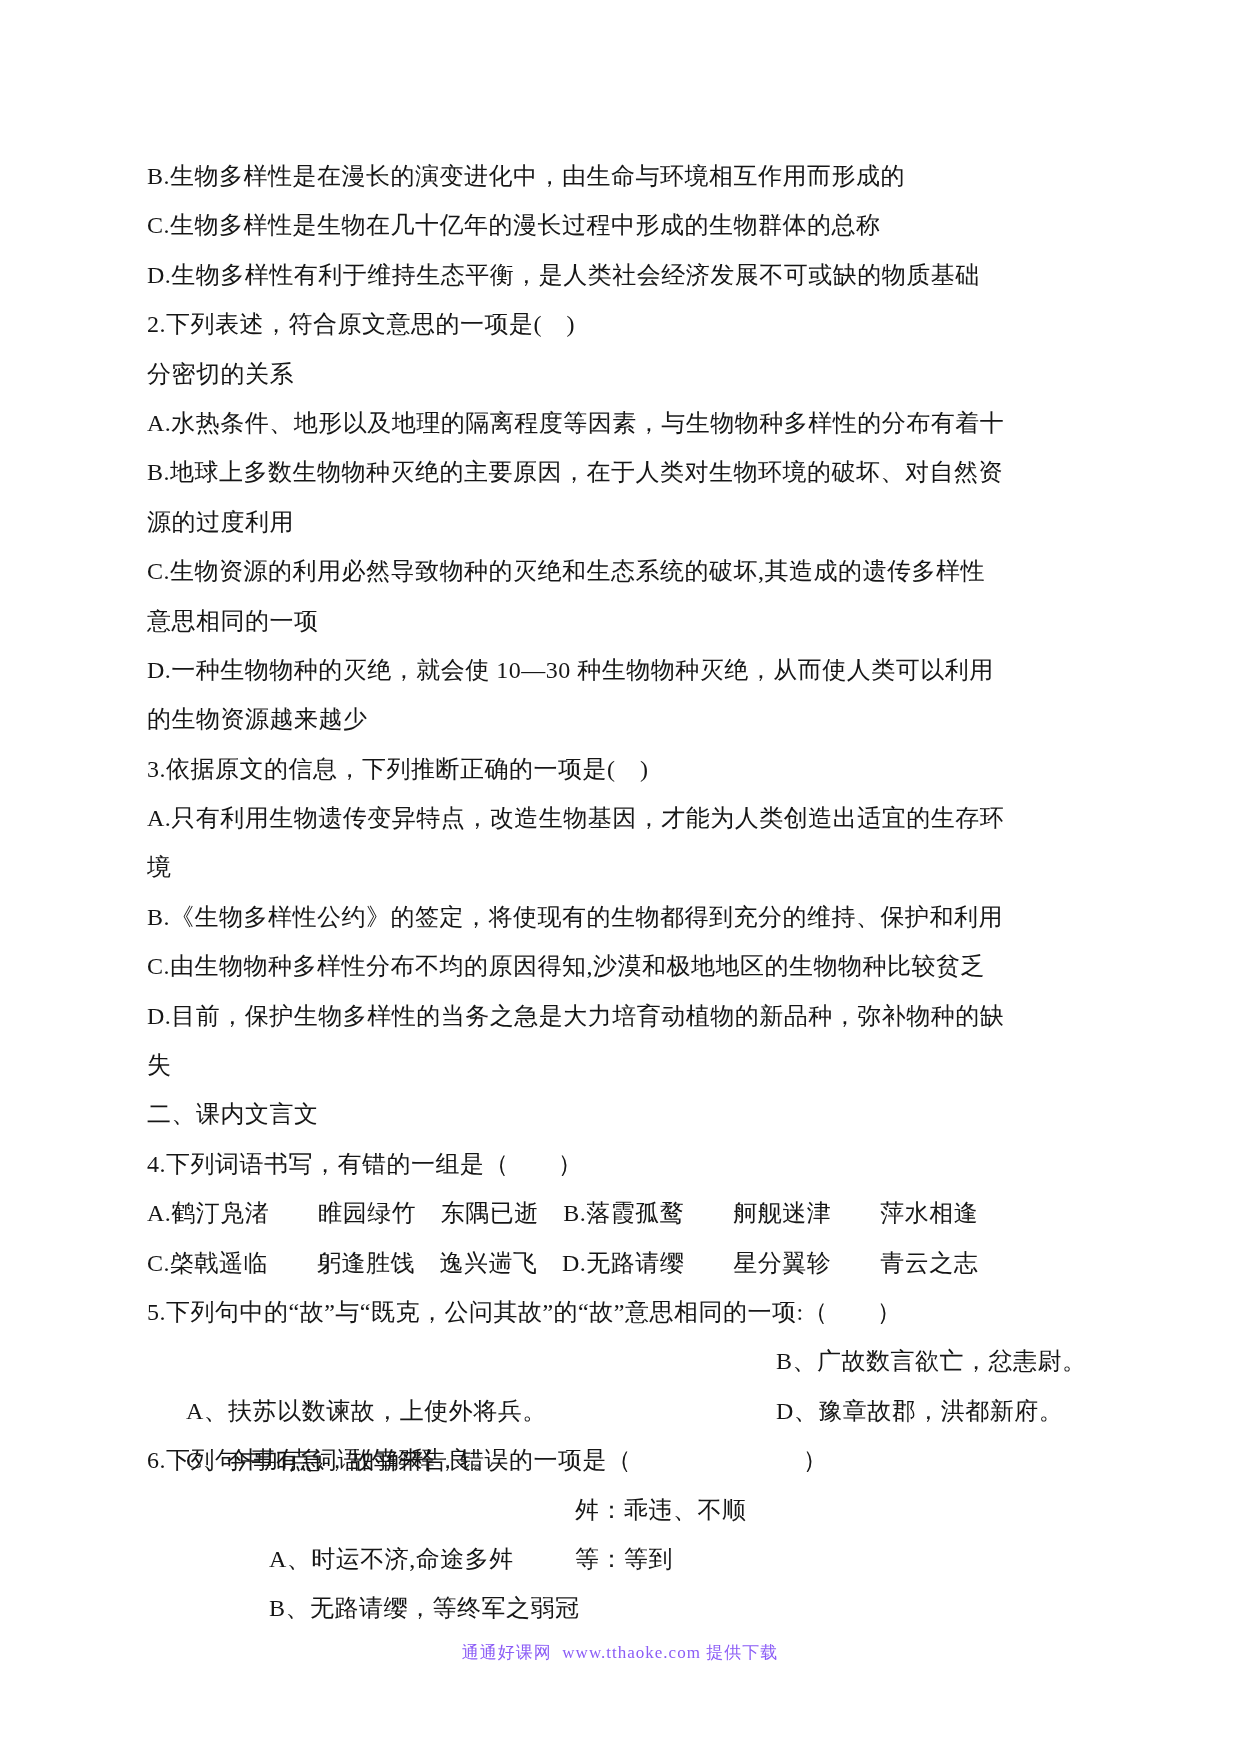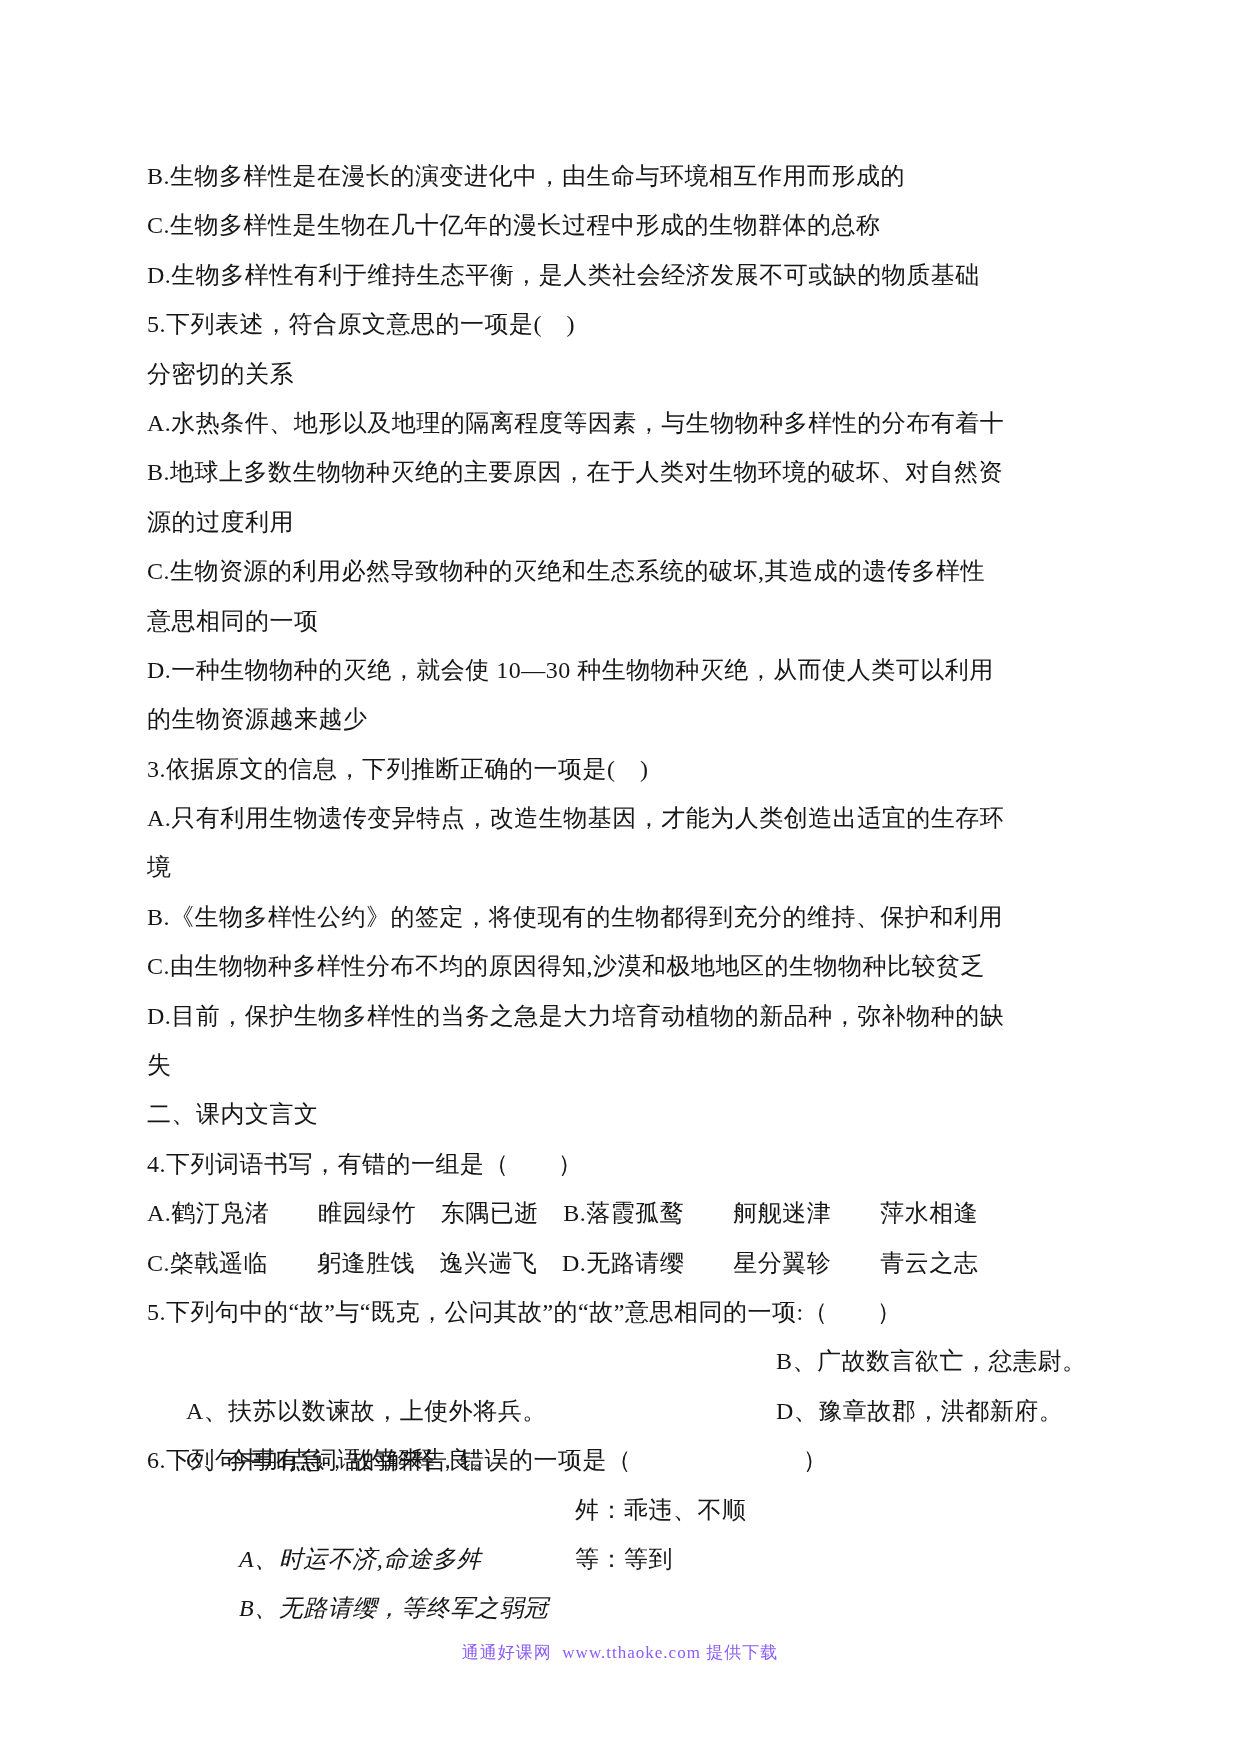--- a/index.html
+++ b/index.html
@@ -14,38 +14,38 @@
   .content{
     position:absolute;left:147px;top:152px;width:950px;
     font-size:24px;letter-spacing:0.5px;
   }
   .ln{
     height:49.4px;line-height:49.4px;white-space:pre;
   }
   .two-col{position:relative;}
   .q5-left{display:inline-block;}
   .q5-right{position:absolute;left:629px;top:0;}
-  .q6-left{display:inline-block;margin-left:53px;font-style:italic;}
+  .q6-left{display:inline-block;margin-left:83px;}
   .q6-right{position:absolute;left:428px;top:0;}
   .footer{
     position:absolute;left:0;top:1633px;width:1240px;text-align:center;
     font-size:17px;color:#8b5cf6;white-space:pre;letter-spacing:1px;margin-top:8px;
   }
 </style>
 </head>
 <body>
 
 <div class="page">
   <div class="content">
 
     <div class="ln">B.生物多样性是在漫长的演变进化中，由生命与环境相互作用而形成的</div>
     <div class="ln">C.生物多样性是生物在几十亿年的漫长过程中形成的生物群体的总称</div>
     <div class="ln">D.生物多样性有利于维持生态平衡，是人类社会经济发展不可或缺的物质基础</div>
 
-    <div class="ln">5.下列表述，符合原文意思的一项是(　)</div>
+    <div class="ln">2.下列表述，符合原文意思的一项是(　)</div>
     <div class="ln">分密切的关系</div>
     <div class="ln">A.水热条件、地形以及地理的隔离程度等因素，与生物物种多样性的分布有着十</div>
     <div class="ln">B.地球上多数生物物种灭绝的主要原因，在于人类对生物环境的破坏、对自然资</div>
     <div class="ln">源的过度利用</div>
     <div class="ln">C.生物资源的利用必然导致物种的灭绝和生态系统的破坏,其造成的遗传多样性</div>
     <div class="ln">意思相同的一项</div>
     <div class="ln">D.一种生物物种的灭绝，就会使 10—30 种生物物种灭绝，从而使人类可以利用</div>
     <div class="ln">的生物资源越来越少</div>
 
     <div class="ln">3.依据原文的信息，下列推断正确的一项是(　)</div>

